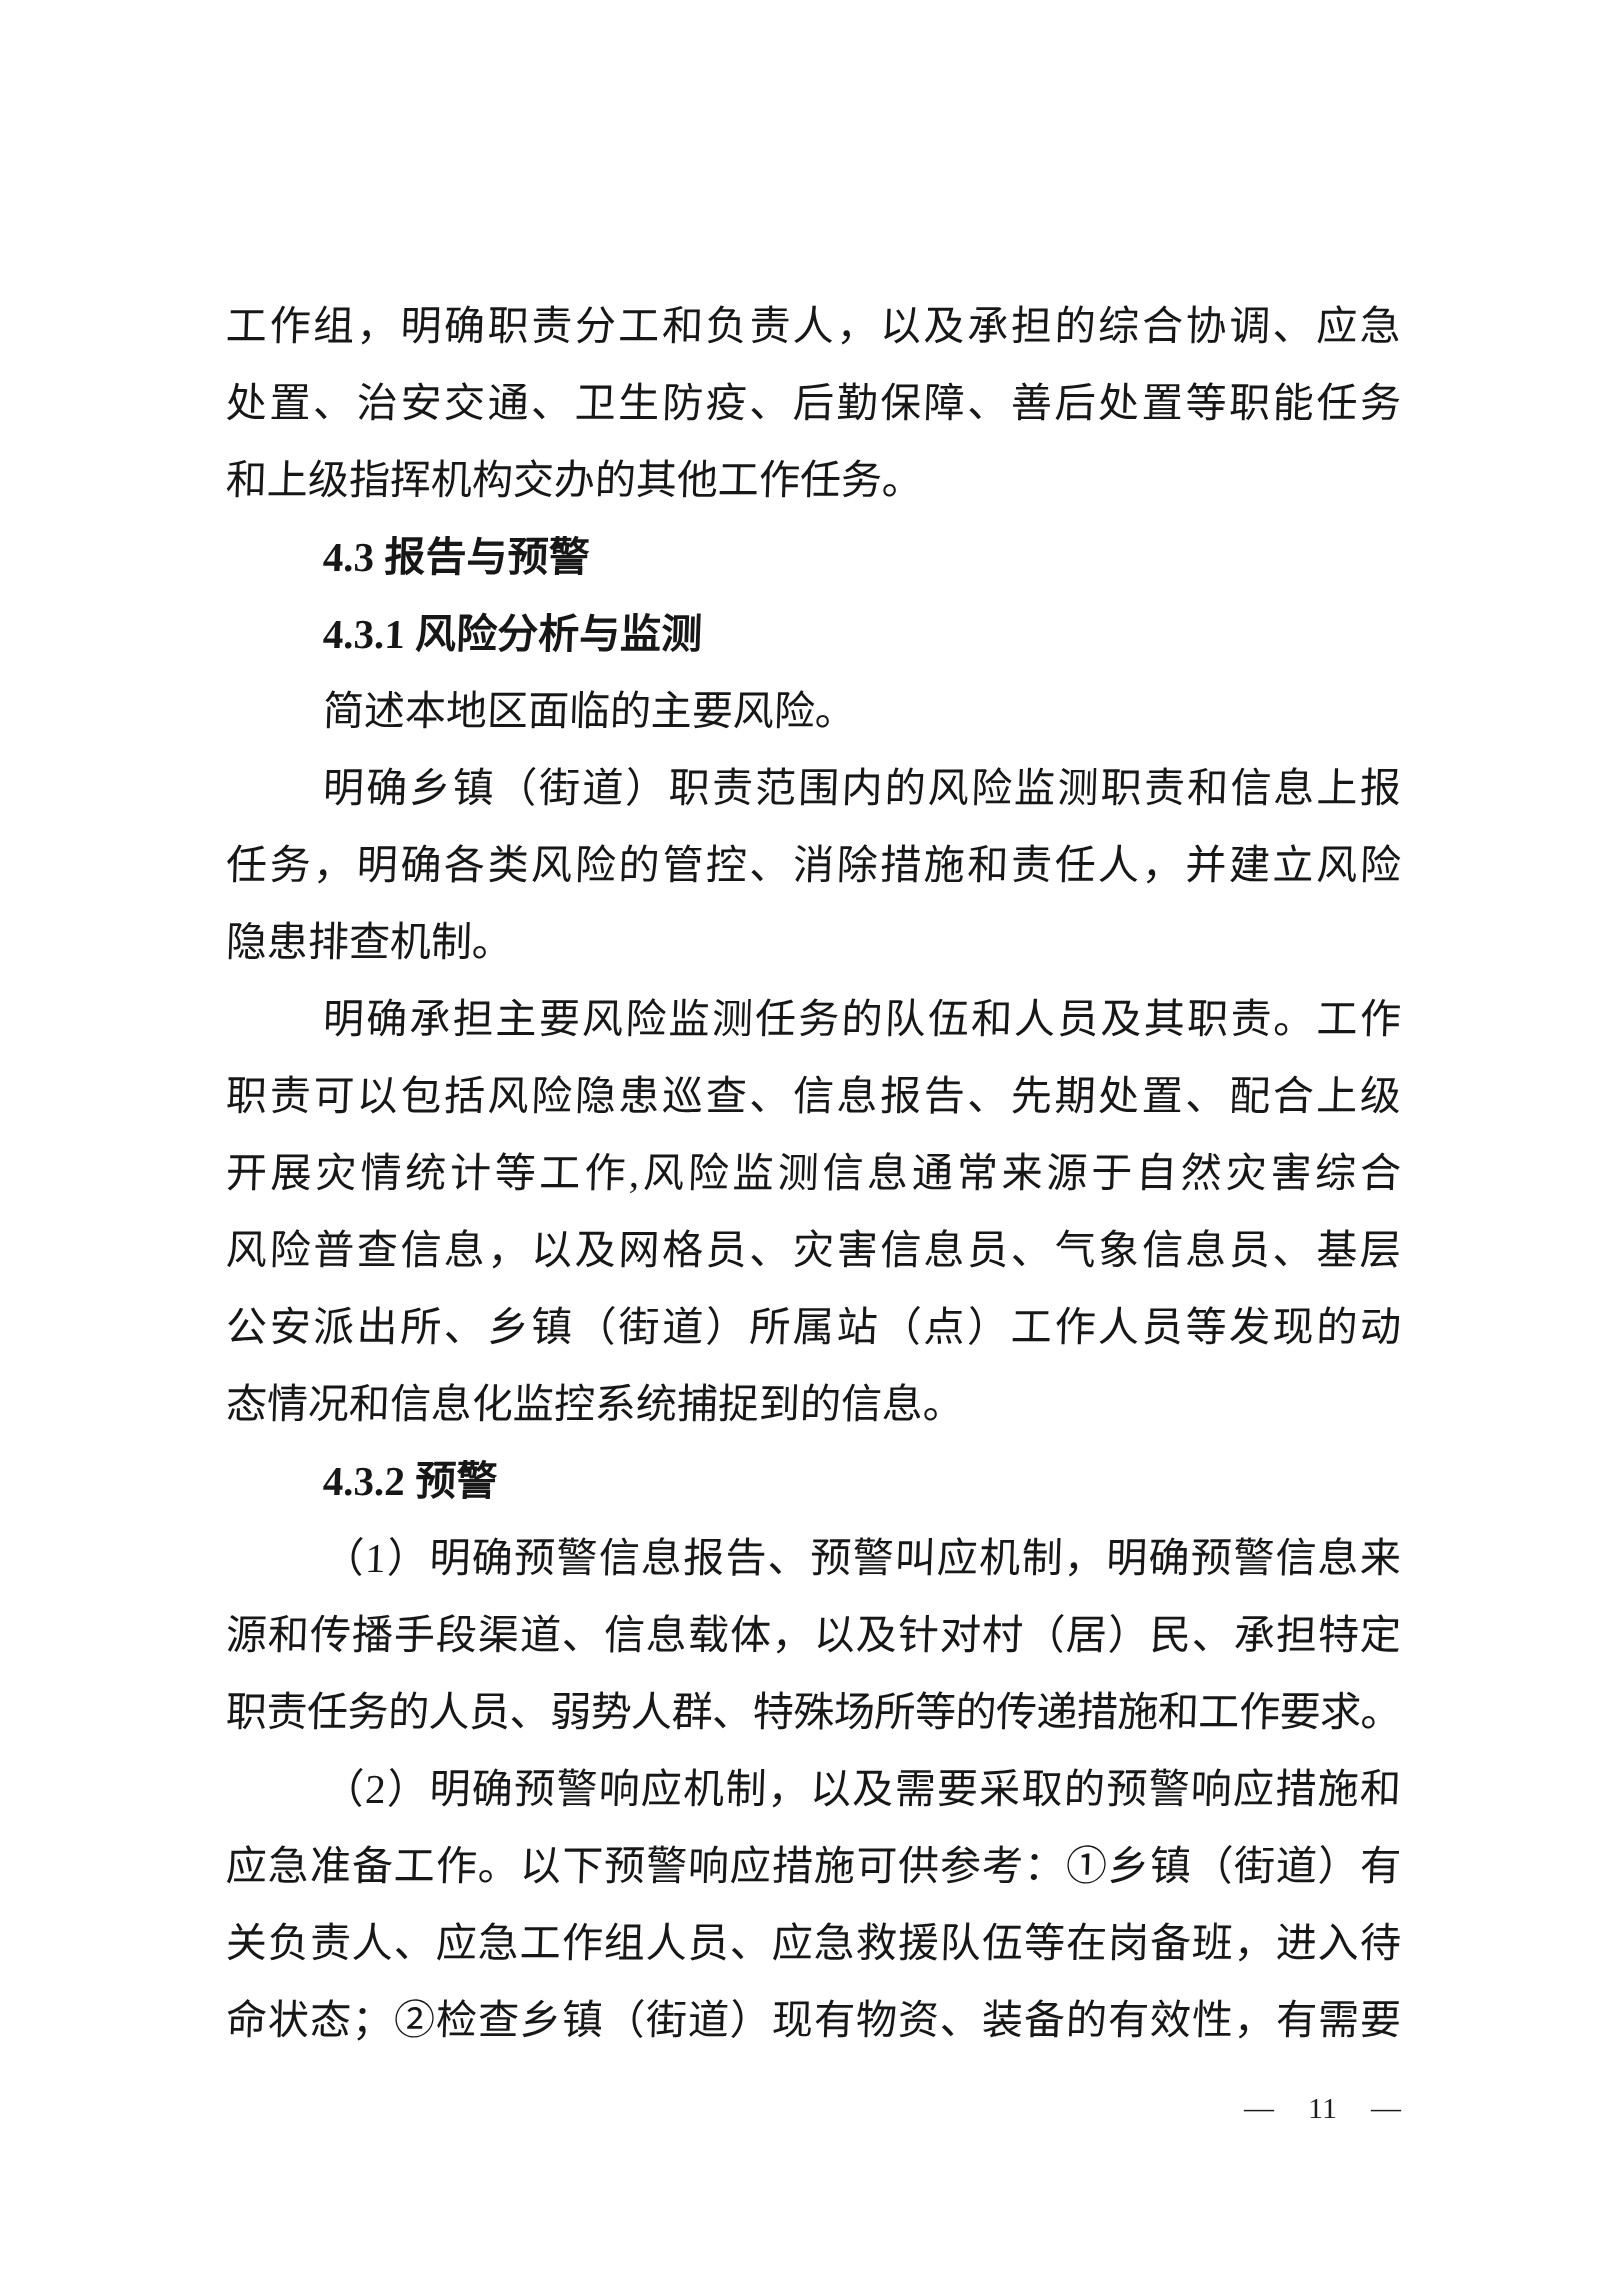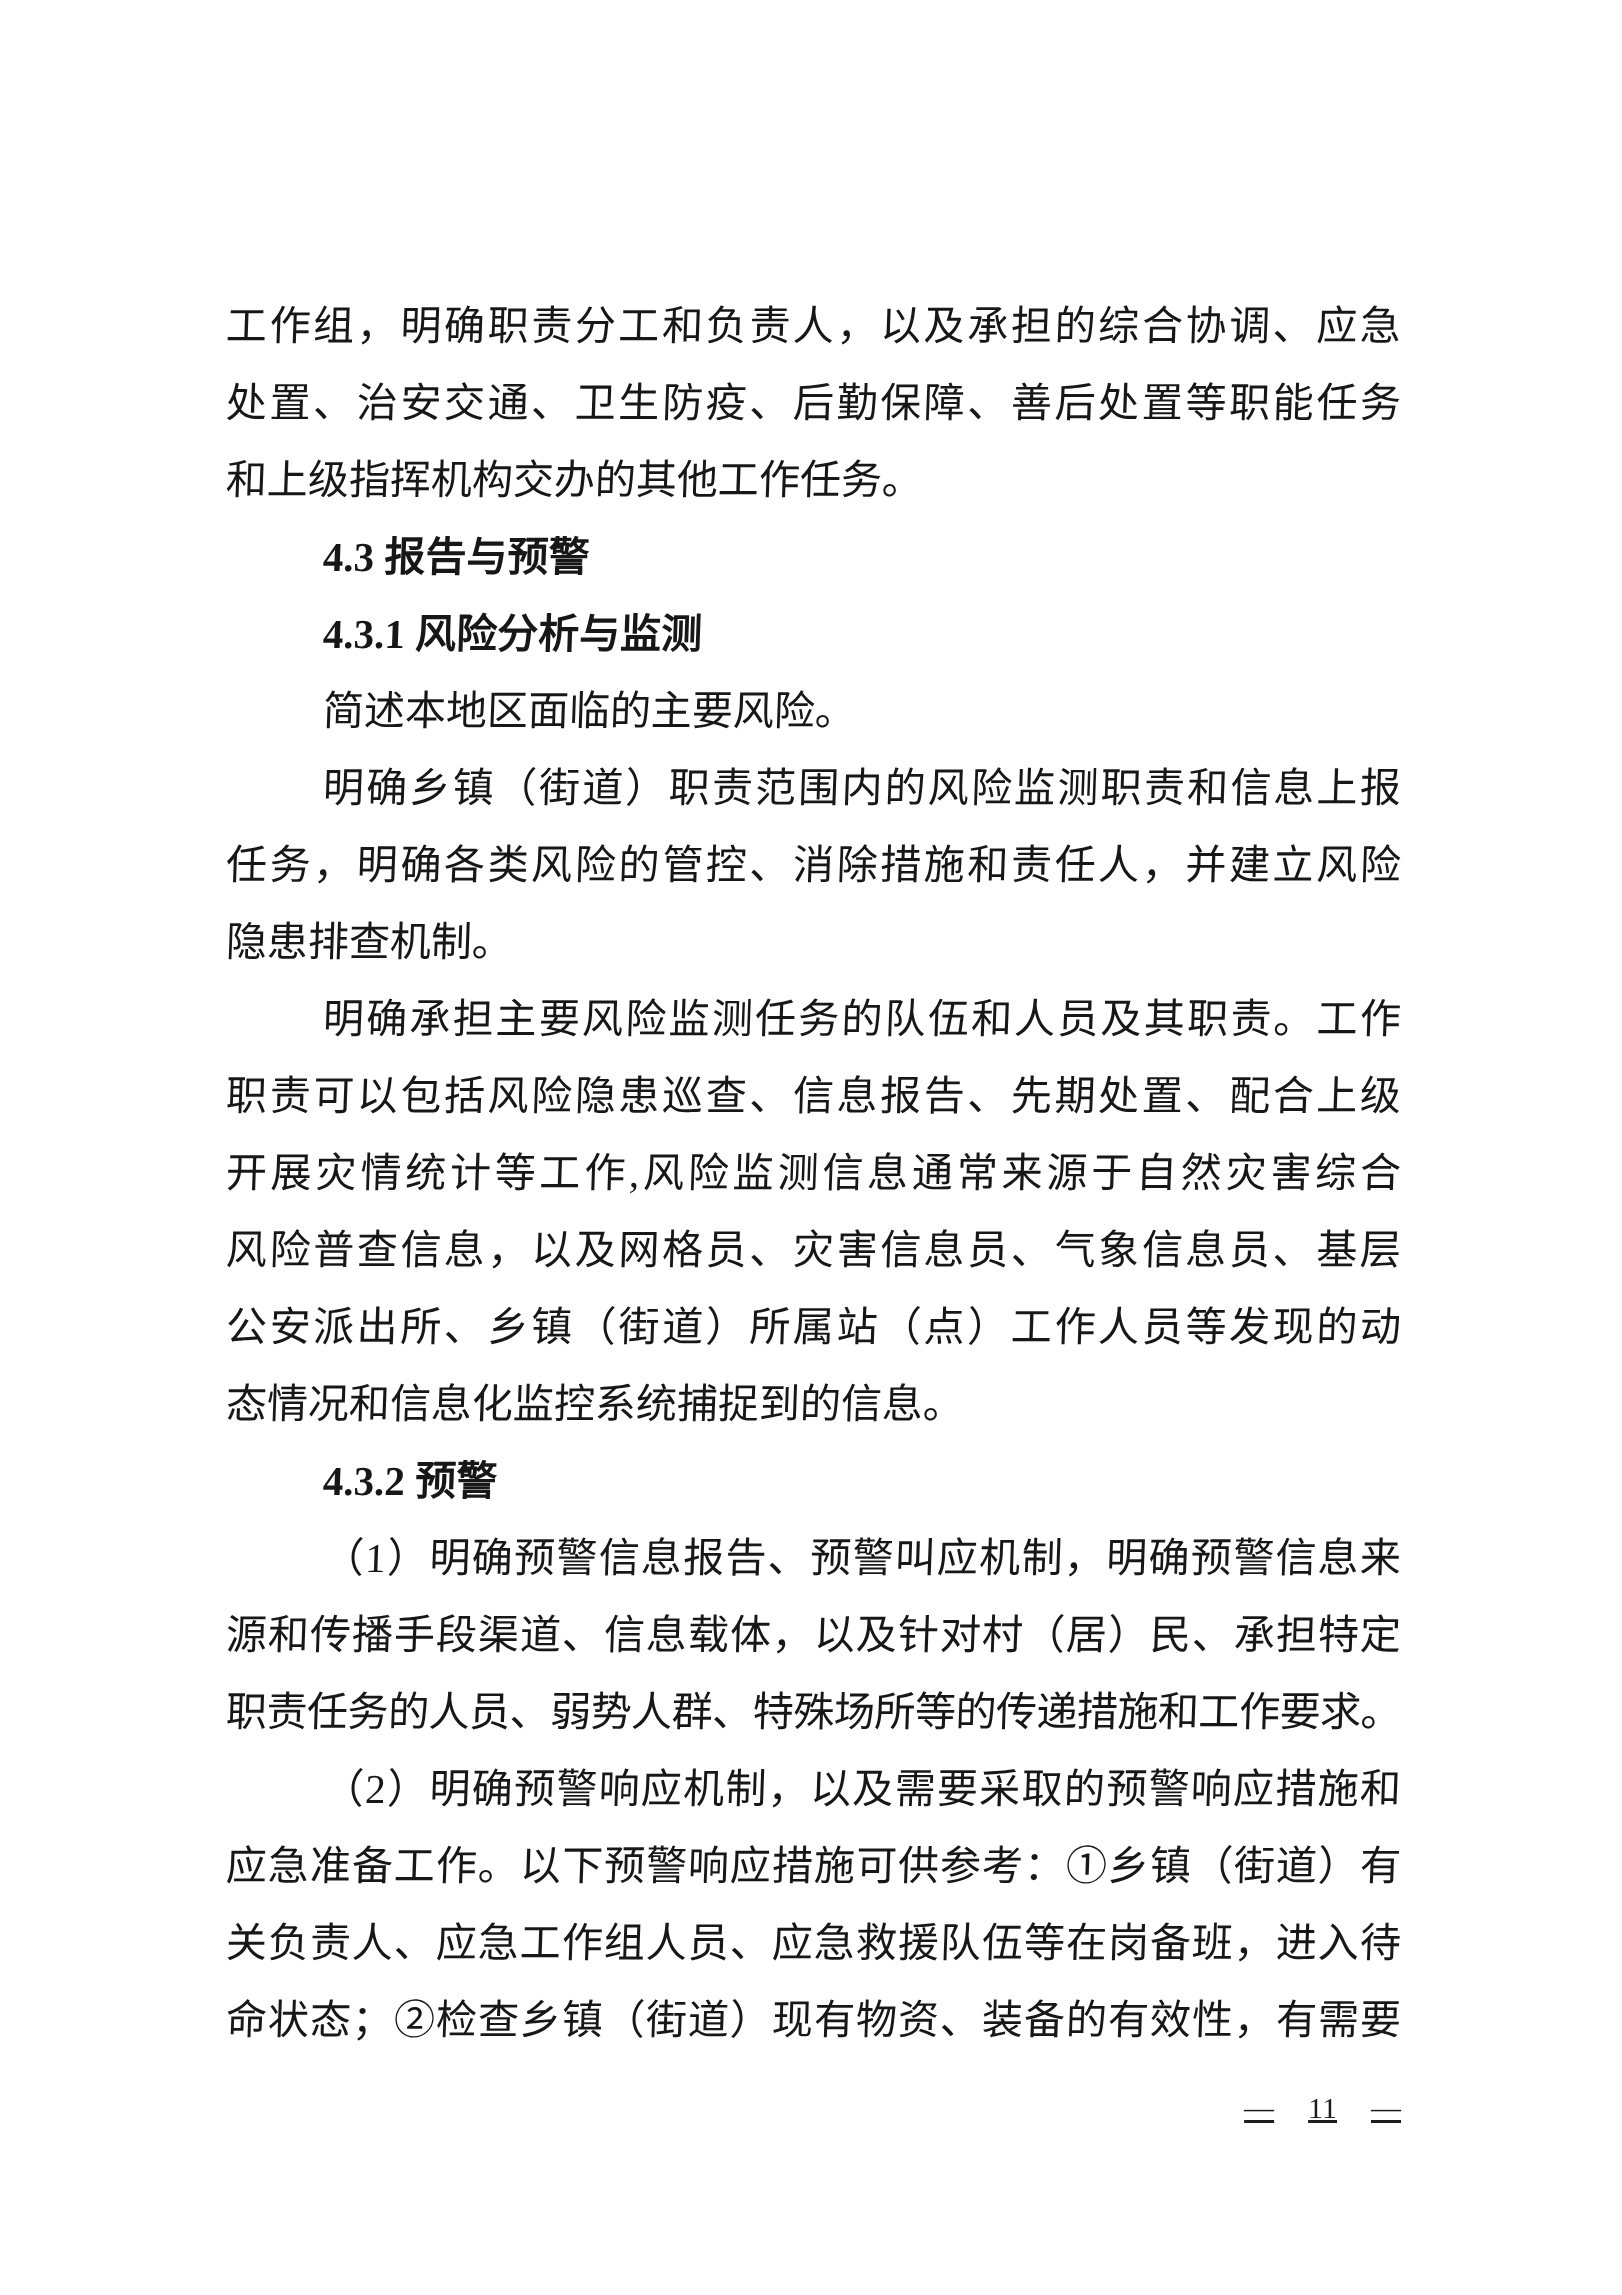--- a/index.html
+++ b/index.html
@@ -40,21 +40,20 @@
   .tight { letter-spacing: -0.7px; }
   .footer {
     position: absolute;
     left: 226px;
     top: 2085px;
     width: 1175px;
     text-align: right;
     font-size: 30px;
     line-height: 46px;
     color: #1d1d1d;
-    text-decoration: underline;
   }
   .footer .num { margin: 0 34px; }
 </style>
 </head>
 <body>
 
 <div class="page">
 
   <div class="content">
 

